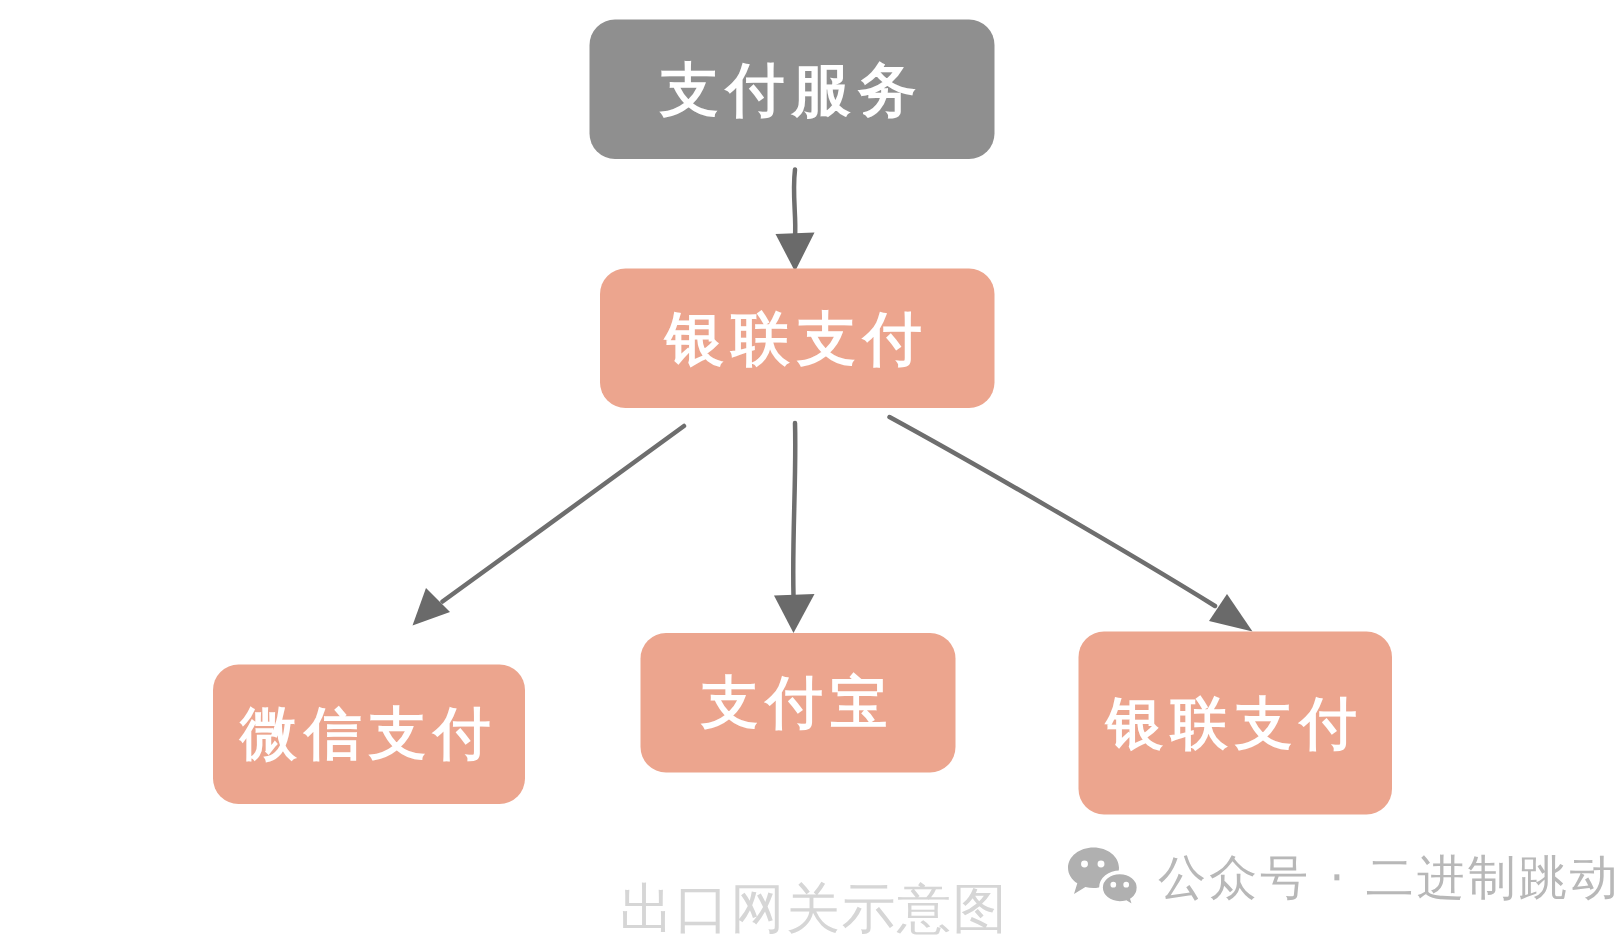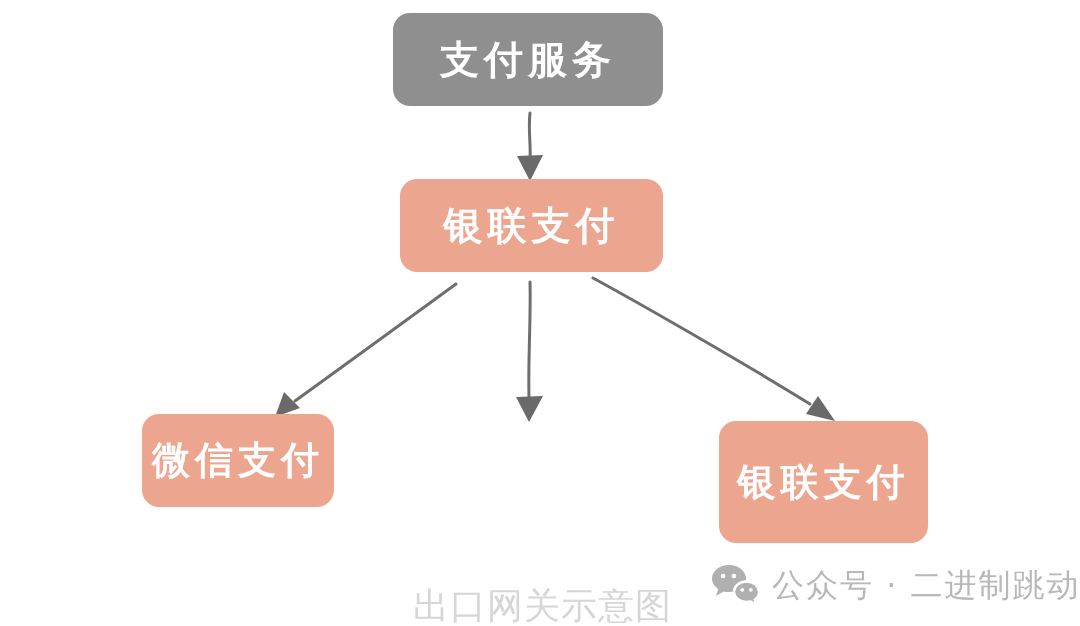--- a/index.html
+++ b/index.html
@@ -15,21 +15,21 @@
     border-radius:17px;
     color:#ffffff;font-weight:bold;
     font-size:38px;letter-spacing:5px;
     text-align:center;
     user-select:none;
   }
   .node-gray{background:#8f8f8f;}
   .node-salmon{background:#eca58e;}
   .node-root{left:393px;top:13px;width:270px;height:93px;font-size:39px;}
   .node-gateway{left:400px;top:179px;width:263px;height:93px;font-size:39px;}
-  .node-leaf1{left:142px;top:414px;width:192px;height:93px;}
+  .node-leaf1{left:142px;top:443px;width:208px;height:93px;}
   .node-leaf2{left:427px;top:422px;width:210px;height:93px;}
   .node-leaf3{left:719px;top:421px;width:209px;height:122px;}
   .edges{position:absolute;left:0;top:0;width:1080px;height:626px;pointer-events:none;}
   .edge-shaft{fill:none;stroke:#6e6e6e;stroke-width:3;stroke-linecap:round;}
   .edge-head{fill:#6a6a6a;stroke:none;}
   .caption{
     position:absolute;left:413px;top:582px;
     font-size:36px;letter-spacing:1px;color:#d6d6d6;
     white-space:nowrap;
   }
@@ -75,20 +75,23 @@
   </div>
 
   <div class="node node-salmon node-gateway">
     <span>银联支付</span>
   </div>
 
   <div class="node node-salmon node-leaf1">
     <span>微信支付</span>
   </div>
 
+  <div class="node node-salmon node-leaf2">
+    <span>支付宝</span>
+  </div>
 
   <div class="node node-salmon node-leaf3">
     <span>银联支付</span>
   </div>
 
   <div class="caption">出口网关示意图</div>
 
   <div class="watermark">
     <svg class="wechat-icon" width="52" height="46" viewBox="0 0 52 46" xmlns="http://www.w3.org/2000/svg">
 

